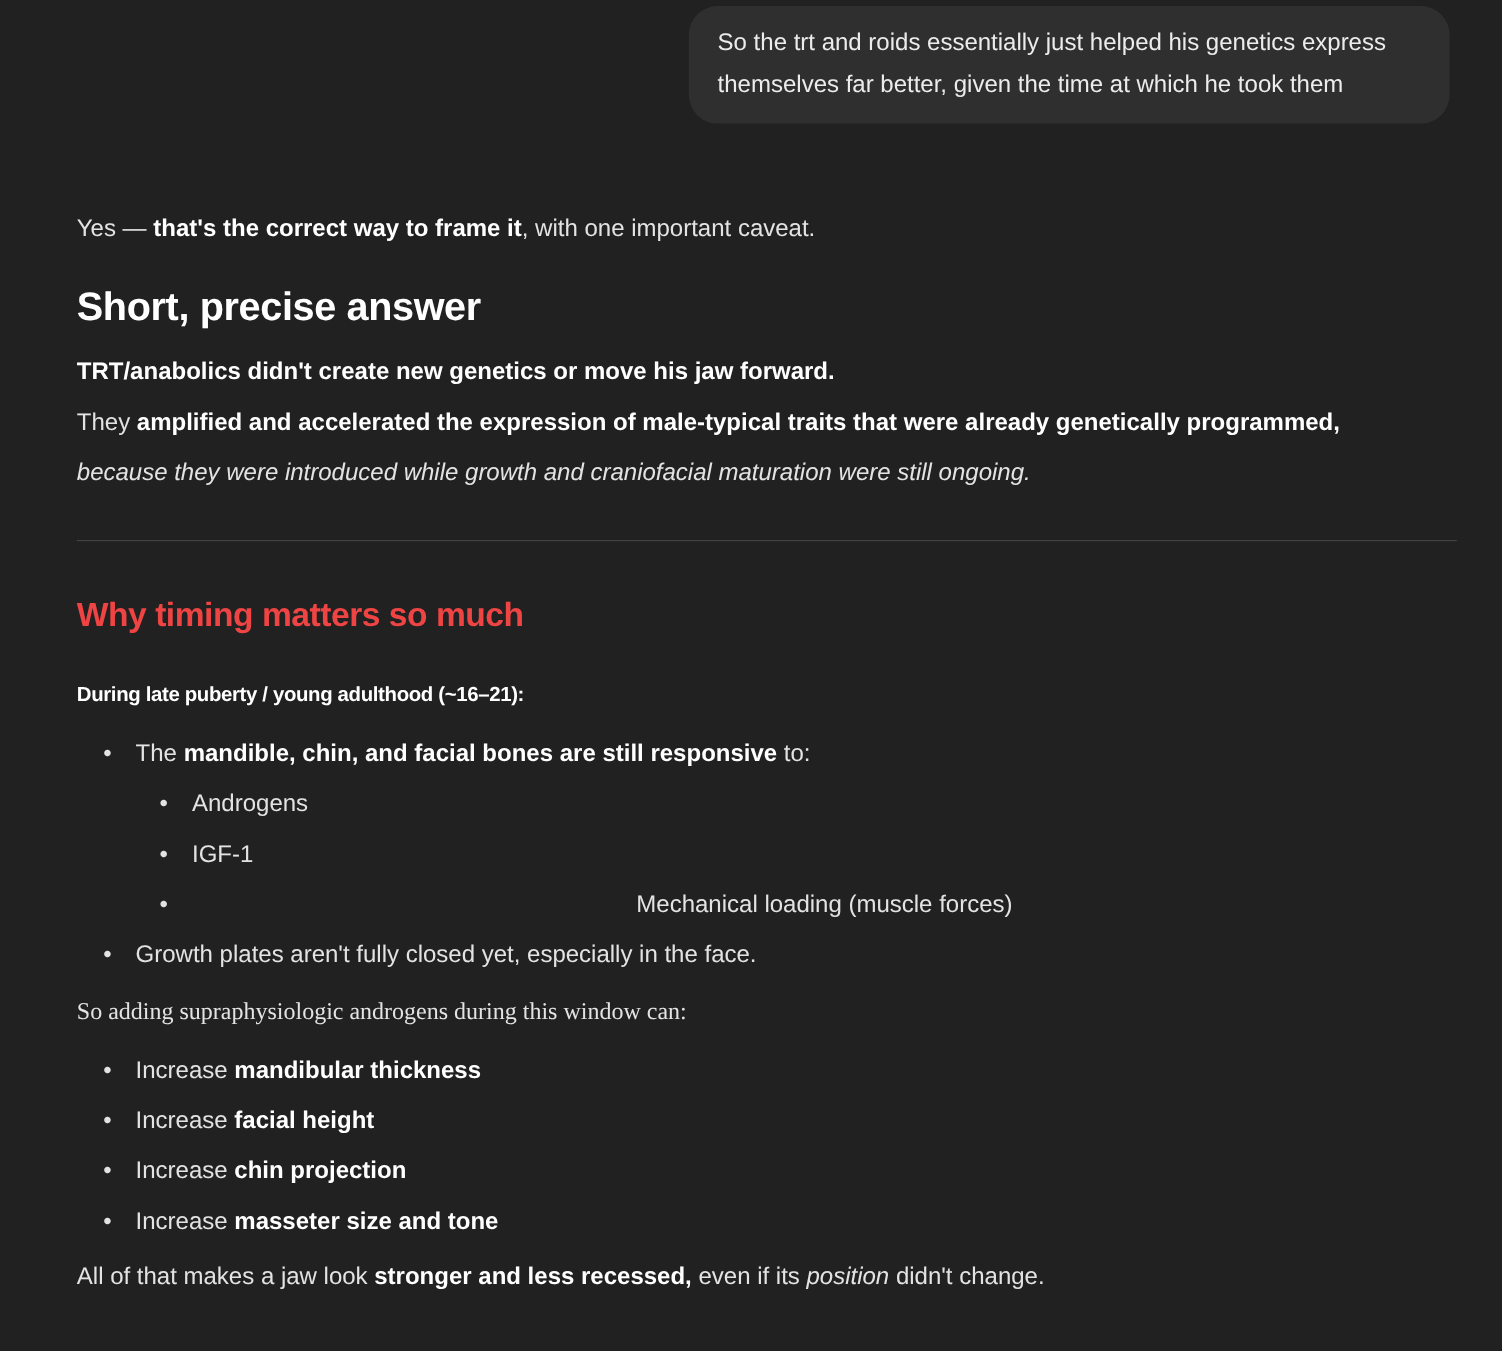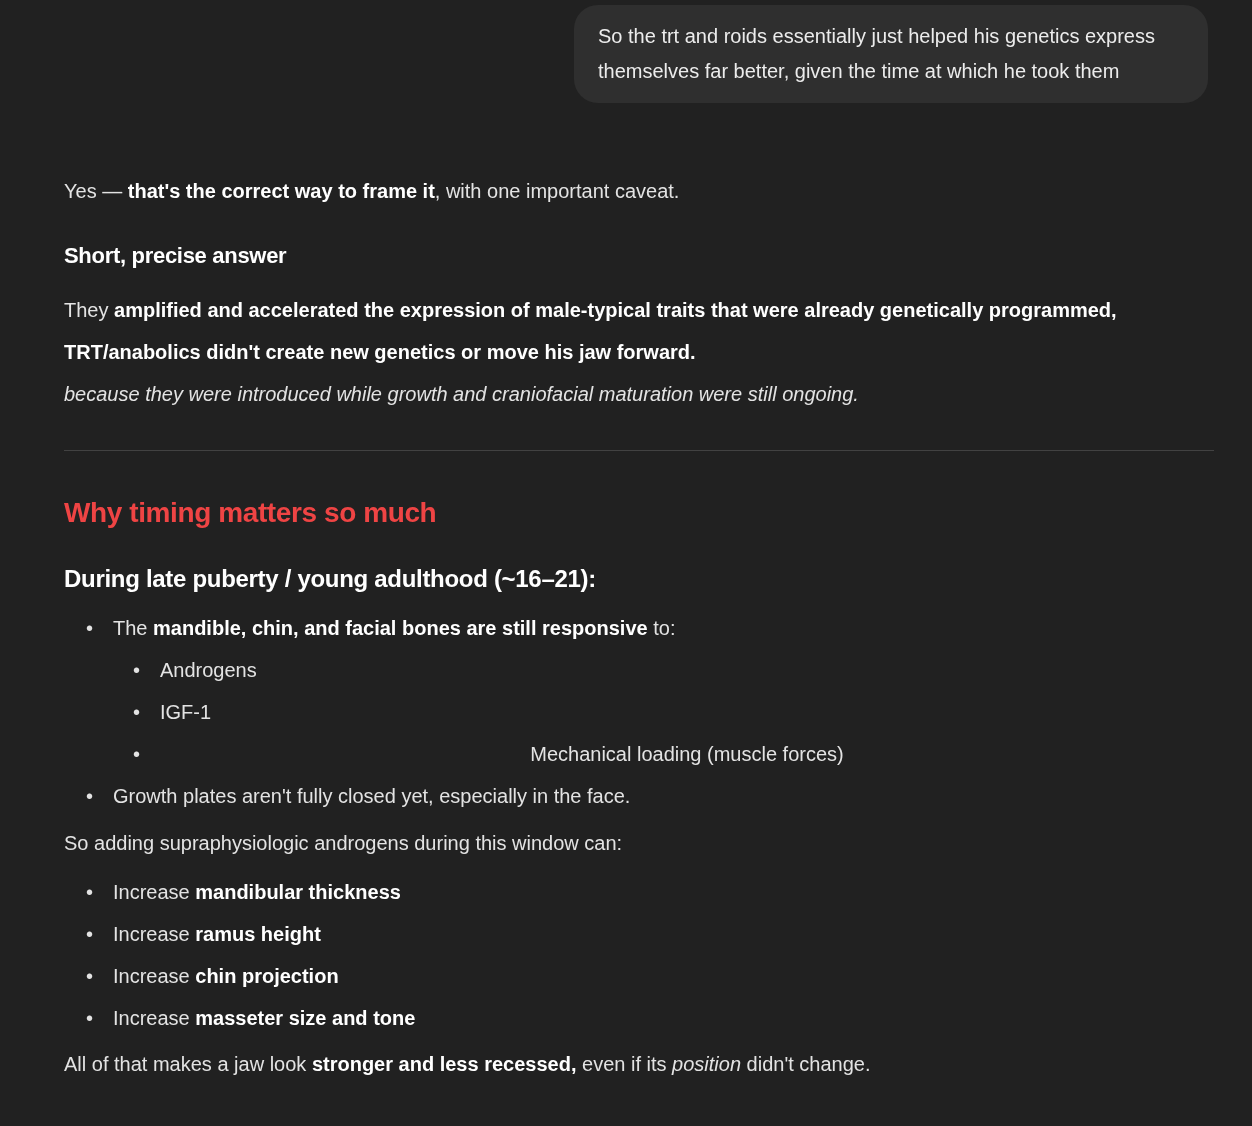--- a/index.html
+++ b/index.html
@@ -22,68 +22,68 @@
     border-radius:24px;
     padding:14px 24px;
     color:#ececec;
     white-space:pre-line;
   }
   .content{
     padding:0 38px 0 64px;
   }
   .p-yes{margin:71px 0 0 0;}
   h3.h-short{
-    font-size:22px;line-height:32px;font-weight:700;color:#ffffff;
+    font-size:33px;line-height:32px;font-weight:700;color:#ffffff;
     letter-spacing:-0.3px;margin:31px 0 21px 0;
   }
   .p-line{margin:0 0 7px 0;}
   hr.divider{
     border:none;height:1px;background:rgba(255,255,255,0.15);
     margin:38px 0 44px 0;
   }
   h2.h-why{
     font-size:28px;line-height:36px;font-weight:700;color:#ef4444;
     letter-spacing:-0.4px;margin:0 0 33px 0;
   }
   h4.h-during{
-    font-size:24px;line-height:30px;font-weight:700;color:#ffffff;
+    font-size:17px;line-height:30px;font-weight:700;color:#ffffff;
     letter-spacing:-0.3px;margin:16px 0 17px 0;
   }
   ul{list-style:none;margin:0;padding:0 0 0 49px;}
   li{position:relative;margin:0 0 7px 0;}
   li::before{
     content:"\2022";
     position:absolute;left:-27px;top:0;
     color:#e3e3e3;
   }
   ul.sub{padding-left:47px;margin:7px 0 0 0;}
   ul.sub li:last-child{margin-bottom:0;text-align:center;}
-  .p-so{margin:12px 0 14px 0;}
+  .p-so{margin:12px 0 14px 0;font-family:Liberation Serif, serif;}
   .p-all{margin:11px 0 0 0;}
   .b{font-weight:700;color:#ffffff;}
   .i{font-style:italic;}
 </style>
 </head>
 <body>
 
 <div>
 
   <div class="user-row">
     <div class="bubble">So the trt and roids essentially just helped his genetics express
 themselves far better, given the time at which he took them</div>
   </div>
 
   <div class="content">
 
     <p class="p-yes"><span>Yes — </span><span class="b">that's the correct way to frame it</span><span>, with one important caveat.</span></p>
 
     <h3 class="h-short">Short, precise answer</h3>
 
+    <p class="p-line"><span class="b">TRT/anabolics didn't create new genetics or move his jaw forward.</span></p>
     <p class="p-line"><span>They </span><span class="b">amplified and accelerated the expression of male-typical traits that were already genetically programmed,</span></p>
-    <p class="p-line"><span class="b">TRT/anabolics didn't create new genetics or move his jaw forward.</span></p>
     <p class="p-line"><span class="i">because they were introduced while growth and craniofacial maturation were still ongoing.</span></p>
 
     <hr class="divider">
 
     <h2 class="h-why">Why timing matters so much</h2>
 
     <h4 class="h-during">During late puberty / young adulthood (~16–21):</h4>
 
     <ul>
       <li>
@@ -94,21 +94,21 @@
           <li><span>Mechanical loading (muscle forces)</span></li>
         </ul>
       </li>
       <li><span>Growth plates aren't fully closed yet, especially in the face.</span></li>
     </ul>
 
     <p class="p-so">So adding supraphysiologic androgens during this window can:</p>
 
     <ul>
       <li><span>Increase </span><span class="b">mandibular thickness</span></li>
-      <li><span>Increase </span><span class="b">ramus height</span></li>
+      <li><span>Increase </span><span class="b">facial height</span></li>
       <li><span>Increase </span><span class="b">chin projection</span></li>
       <li><span>Increase </span><span class="b">masseter size and tone</span></li>
     </ul>
 
     <p class="p-all"><span>All of that makes a jaw look </span><span class="b">stronger and less recessed,</span><span> even if its </span><span class="i">position</span><span> didn't change.</span></p>
 
   </div>
 </div>
 
 </body></html>

